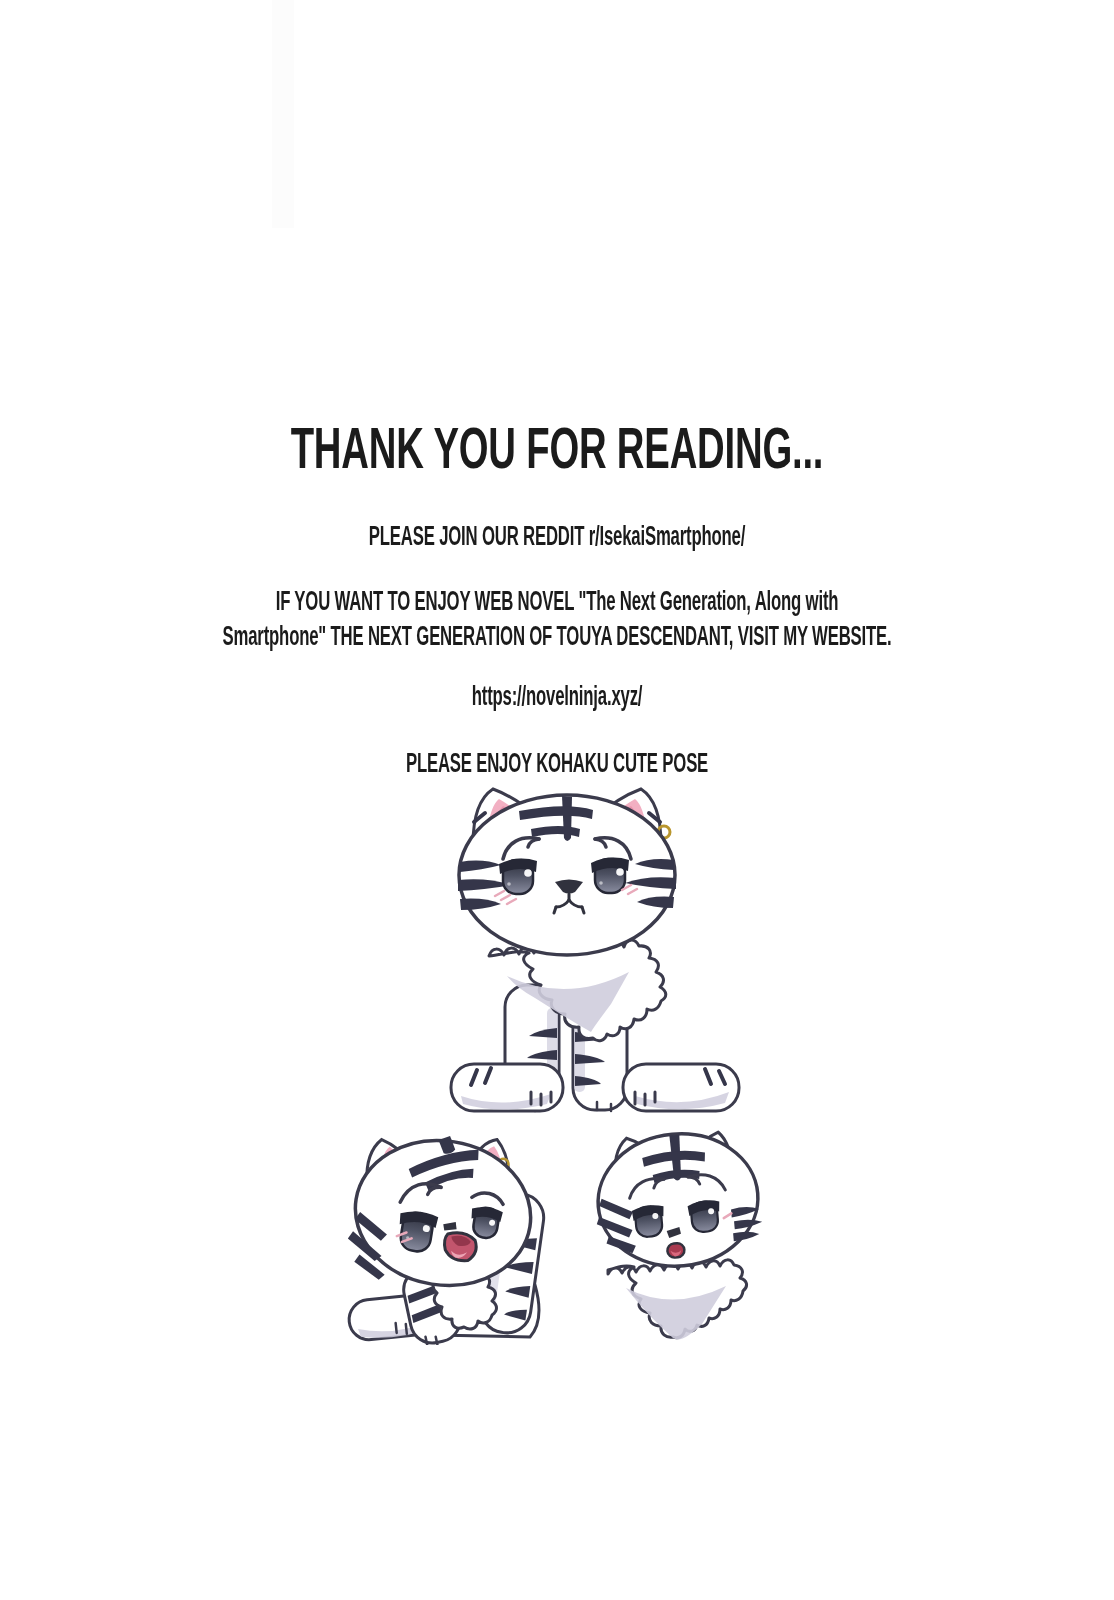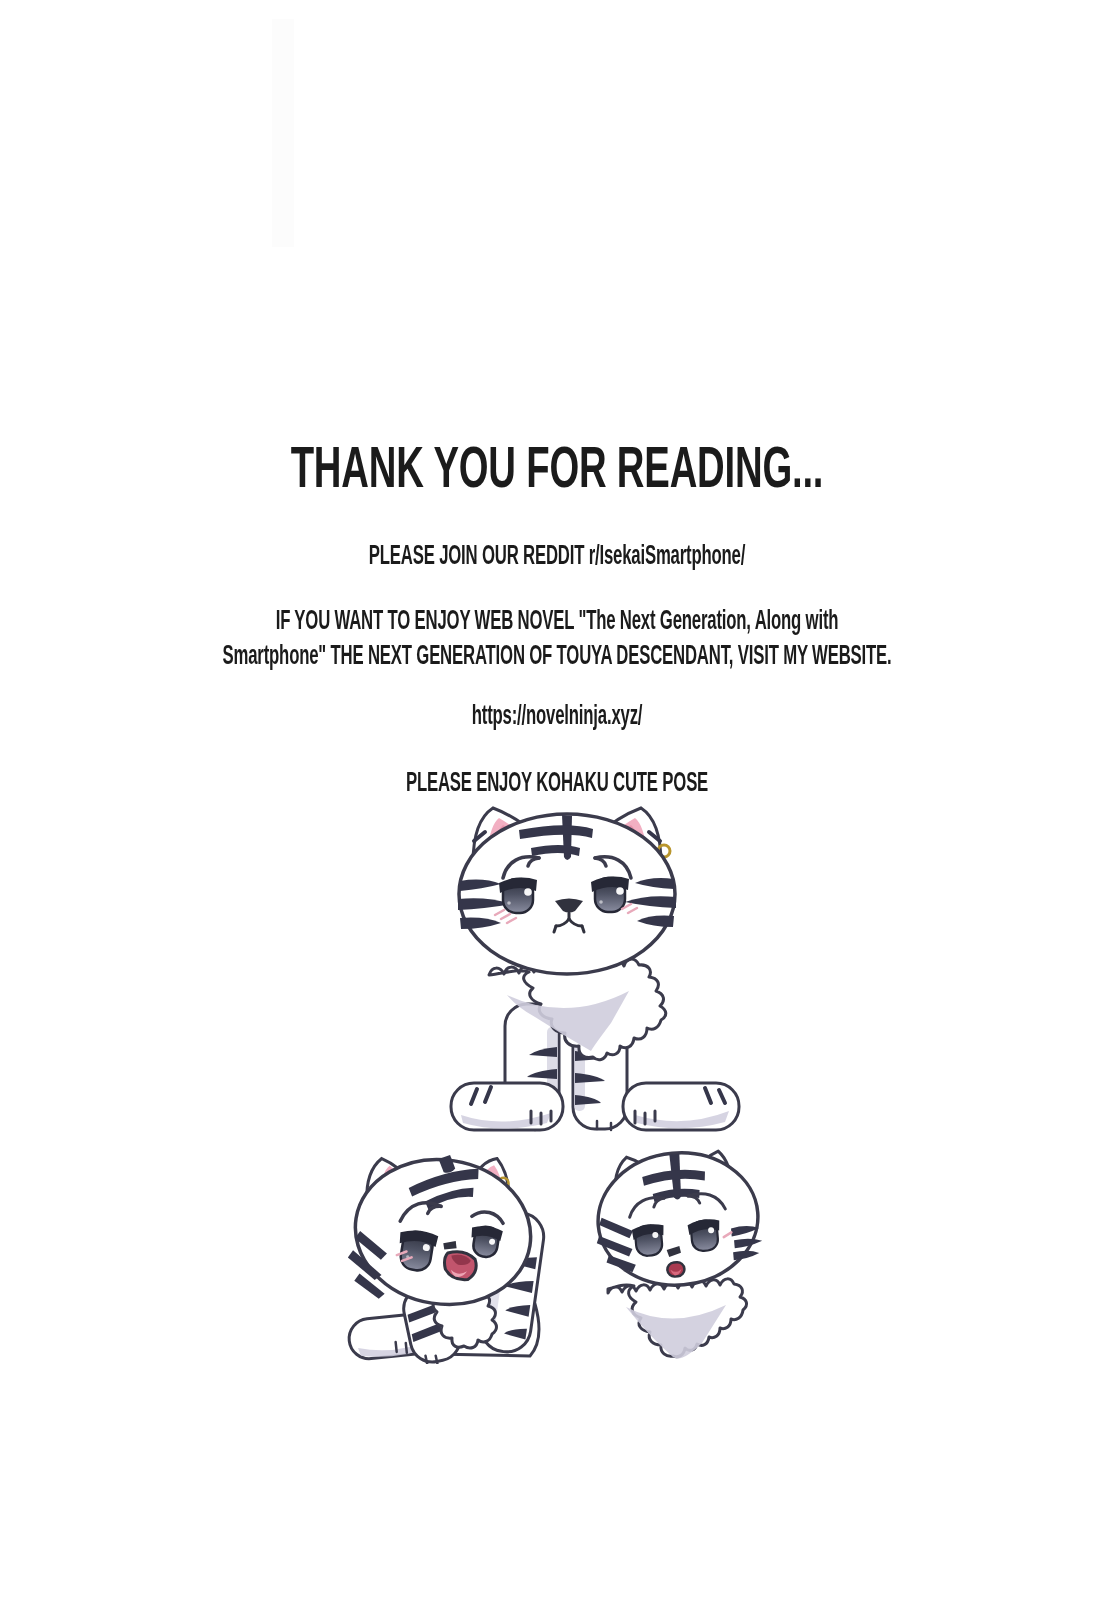--- a/index.html
+++ b/index.html
@@ -2,21 +2,21 @@
 <html><head>
 <meta charset="utf-8">
 <style>
   :root{
     --ink:#3b3b4c; --stripe:#35364a; --shade:#cfcddd; --pink:#f2afc2;
     --pinkdeep:#e68fa9; --blush:#e8a9ba; --gold:#b9962e; --txt:#1b1b1b;
   }
   html,body{margin:0;padding:0;}
   body{background:#ffffff;width:1114px;height:1600px;position:relative;overflow:hidden;
        font-family:"Liberation Sans",sans-serif;}
-  .page{position:absolute;inset:0;background:#ffffff;margin-top:19px;}
+  .page{position:absolute;inset:0;background:#ffffff;}
   .scanband{position:absolute;left:272px;top:0;width:22px;height:228px;background:#fcfcfc;}
   .txt{position:absolute;left:0;right:0;text-align:center;color:var(--txt);
        font-weight:bold;transform:scaleX(0.62);transform-origin:50% 50%;
        letter-spacing:-0.3px;white-space:nowrap;}
   .title{top:416px;font-size:58px;line-height:64px;transform:scaleX(0.66);}
   .reddit{top:521px;font-size:27px;line-height:30px;}
   .novel1{top:586px;font-size:27px;line-height:30px;}
   .novel2{top:621px;font-size:27px;line-height:30px;}
   .url{top:681px;font-size:27px;line-height:30px;}
   .kohaku{top:748px;font-size:27px;line-height:30px;}

